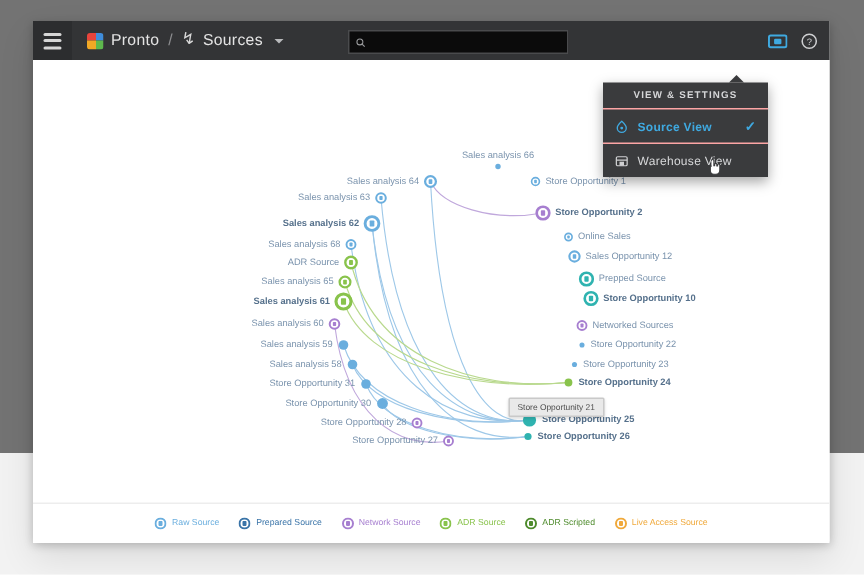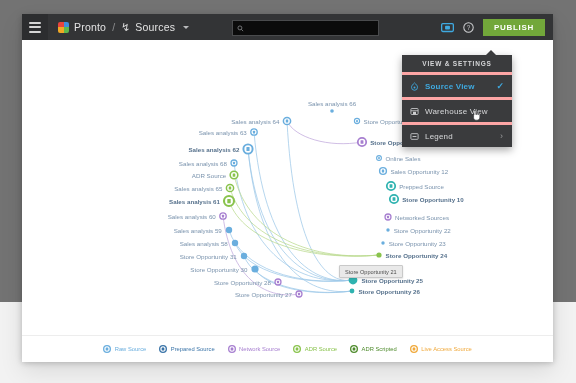--- a/index.html
+++ b/index.html
@@ -71,21 +71,21 @@
   .dd-arrow{
     position:absolute;left:84px;top:-5px;width:0;height:0;
     border-left:5px solid transparent;border-right:5px solid transparent;border-bottom:5px solid #3a3b3d;
   }
   .dd-title{
     color:#d5d6d8;font-size:6.5px;font-weight:bold;letter-spacing:.8px;
     text-align:center;padding:5px 0 5px;
   }
   .dd-item{
     display:flex;align-items:center;height:22px;padding:0 8px;gap:6px;cursor:pointer;
-    border-top:3px solid #fca5a5;position:relative;
+    border-top:1px solid #fca5a5;position:relative;
   }
   .dd-label{font-size:8px;letter-spacing:.2px;}
   .dd-item.active .dd-label{color:#3fa9e0;font-weight:bold;}
   .dd-item .dd-label{color:#d7d8da;}
   .dd-check{position:absolute;right:8px;color:#3fa9e0;font-size:9px;font-weight:bold;}
   .dd-chev{position:absolute;right:9px;color:#9a9b9d;font-size:9px;}
   .cursor-hand{position:absolute;left:70px;top:10px;}
 
   
   .canvas{position:absolute;left:0;top:26px;width:531px;height:295px;background:#ffffff;overflow:hidden;}
@@ -156,21 +156,20 @@
             <rect x="0.8" y="1.8" width="14.4" height="9.6" rx="1.4" fill="none" stroke="#3fa9e0" stroke-width="1.6"></rect>
             <rect x="5" y="4.4" width="6" height="4.6" rx="1" fill="#3fa9e0"></rect>
           </svg>
         </span>
         <span class="icon-btn">
           <svg width="11" height="11" viewBox="0 0 14 14">
             <circle cx="7" cy="7" r="6" fill="none" stroke="#cfd0d2" stroke-width="1.3"></circle>
             <text x="7" y="10.3" font-size="8" fill="#cfd0d2" text-anchor="middle" font-family="Liberation Sans, sans-serif">?</text>
           </svg>
         </span>
-        <button class="publish-btn">PUBLISH</button>
       </div>
     </div>
 
     <div class="canvas">
       <svg class="graph-svg" width="531" height="295">
         <g id="edges-group">
             <path d="M265,81 C271.6,205.02 301.3,246 331,240" fill="none" stroke="#9ec8e8" stroke-width="0.75"></path>
             <path d="M232,92 C241.9,207.44 286.45,246 331,240" fill="none" stroke="#9ec8e8" stroke-width="0.75"></path>
             <path d="M226,109 C236.5,211.18 283.75,246 331,240" fill="none" stroke="#9ec8e8" stroke-width="0.75"></path>
             <path d="M226,109 C236.4,219.76 283.2,257 330,251" fill="none" stroke="#9ec8e8" stroke-width="0.75"></path>
@@ -381,24 +380,16 @@
           <rect x="1.2" y="2" width="9.6" height="8" rx="1.2" fill="none" stroke="#cfd0d2" stroke-width="1.1"></rect>
           <line x1="1.2" y1="5" x2="10.8" y2="5" stroke="#cfd0d2" stroke-width="1.1"></line>
           <rect x="4" y="6.4" width="4" height="3.6" fill="#cfd0d2"></rect>
         </svg>
         <span class="dd-label">Warehouse View</span>
         <svg class="cursor-hand" width="9" height="11" viewBox="0 0 12 15">
           <path d="M3 1.6a1.1 1.1 0 0 1 2.2 0v4.6h.7V5a1 1 0 0 1 2 0v1.3h.7V5.6a1 1 0 0 1 2 0v4.1c0 2.3-1.3 4.2-3.6 4.2H5.2C3.4 13.9 2 12.2 2 10.2V7.3c0-.8.9-1.2 1-.4" fill="#ffffff" stroke="#3d3e40" stroke-width="1"></path>
         </svg>
       </div>
 
-      <div class="dd-item">
-        <svg width="9" height="9" viewBox="0 0 12 12">
-          <rect x="1.2" y="2.2" width="9.6" height="7.6" rx="1.1" fill="none" stroke="#cfd0d2" stroke-width="1.1"></rect>
-          <line x1="3.4" y1="6" x2="8.6" y2="6" stroke="#cfd0d2" stroke-width="1.2"></line>
-        </svg>
-        <span class="dd-label">Legend</span>
-        <span class="dd-chev">›</span>
-      </div>
     </div>
 
   </div>
 </div>
 
 </body></html>

